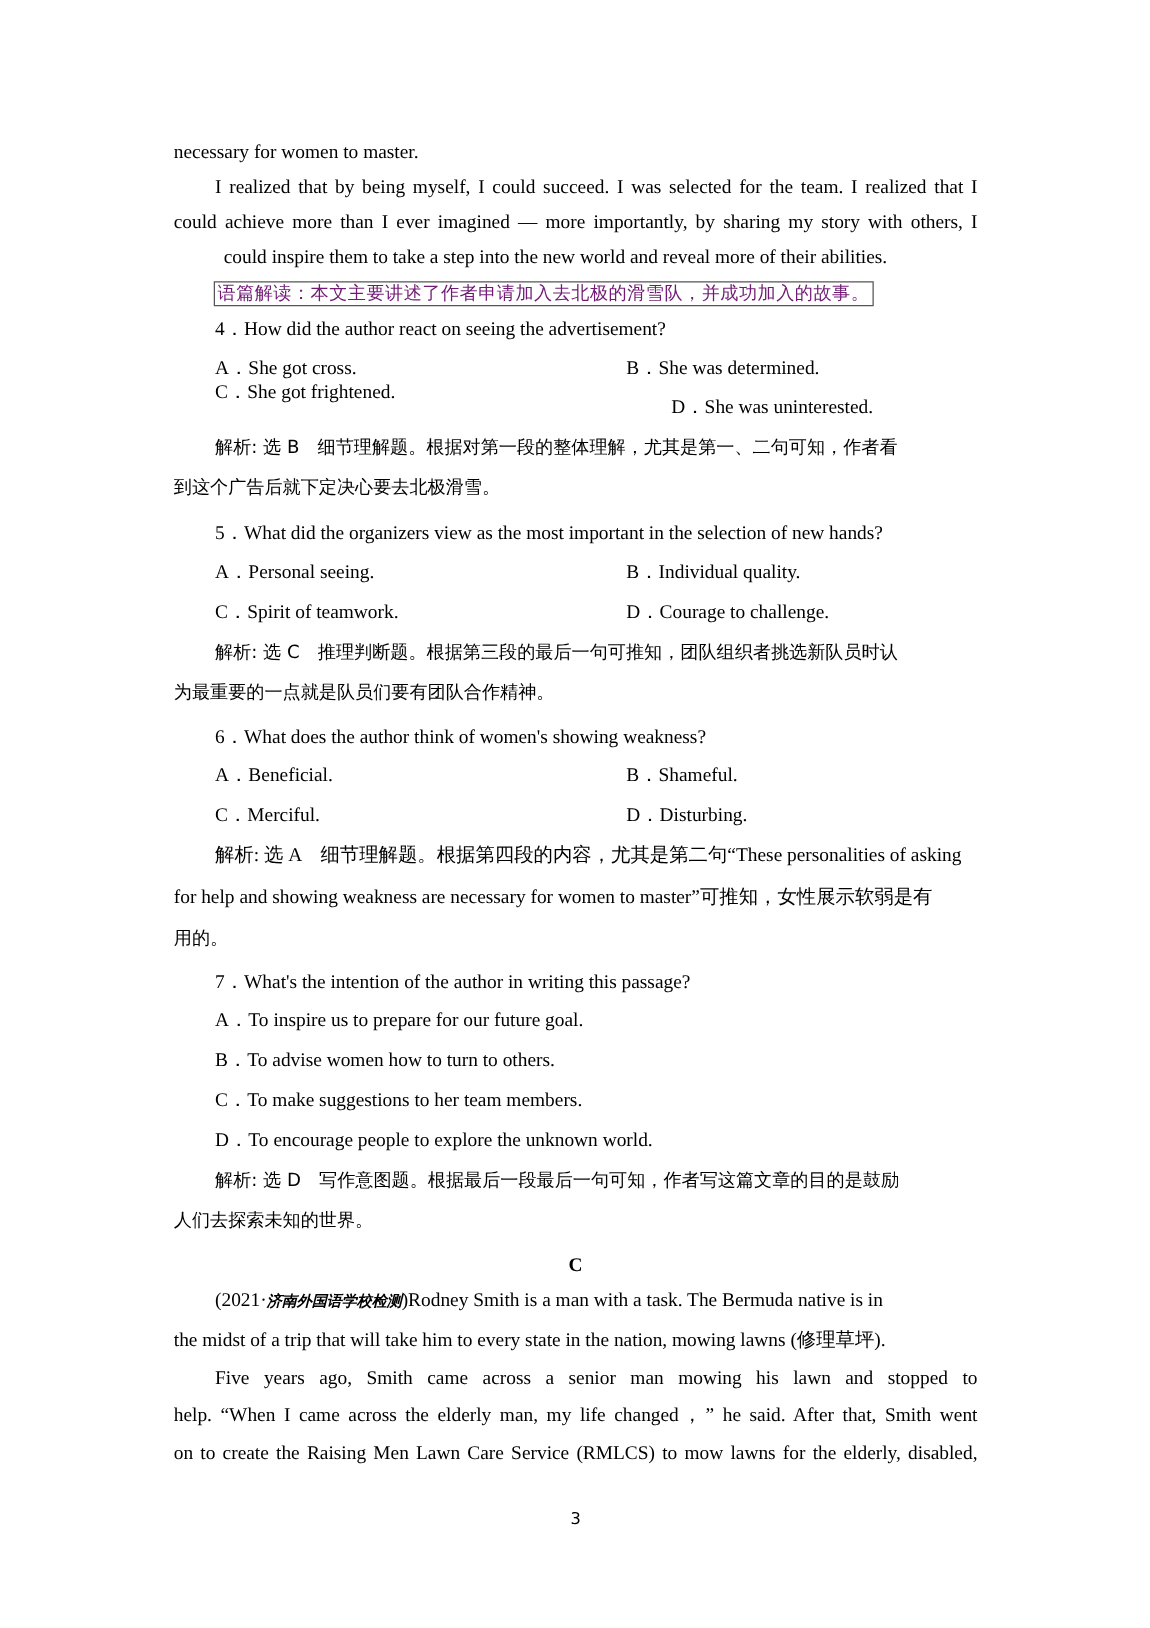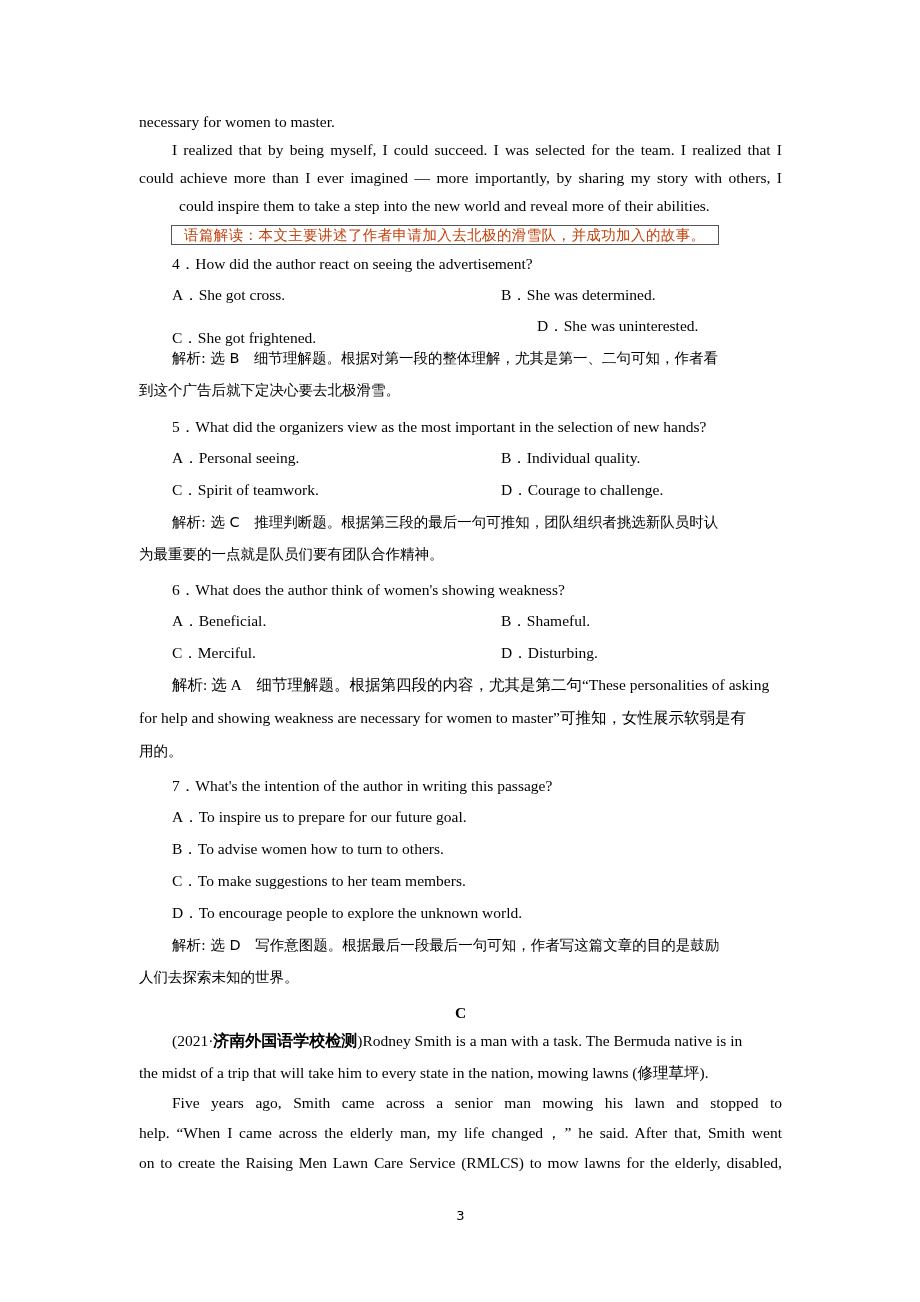--- a/index.html
+++ b/index.html
@@ -41,41 +41,42 @@
       text-align: justify;
       text-align-last: justify;
       white-space: normal;
     }
     .summary-box {
       position: absolute;
       left: 32px;
       top: 225px;
       height: 18px;
       border: 1px solid #555555;
-      padding: 0 12px;
+      padding: 0 2px;
       line-height: 18px;
       white-space: nowrap;
       font-size: 15px;
-      color: #c2410c;
+      color: #701a75;
       letter-spacing: 0.4px;
     }
     .opt-b { left: 362px; }
     .cjk { font-family: "DejaVu Sans", sans-serif; font-size: 14.5px; }
     .section-title {
       position: absolute;
       left: 0;
       width: 643px;
       text-align: center;
       font-weight: bold;
       line-height: 20px;
     }
     .source-tag {
       font-family: "DejaVu Sans", sans-serif;
-      font-size: 16px;
+      font-size: 12px;
       font-weight: bold;
+      font-style: italic;
     }
     .page-number {
       position: absolute;
       left: 0;
       width: 643px;
       top: 1207px;
       text-align: center;
       font-family: "DejaVu Sans", sans-serif;
       font-size: 13px;
       line-height: 18px;
@@ -89,21 +90,21 @@
   <div class="line" style="top:112px;">necessary for women to master.</div>
   <div class="line justify-indent" style="top:140px;">I realized that by being myself, I could succeed. I was selected for the team. I realized that I</div>
   <div class="line justify" style="top:168px;">could achieve more than I ever imagined — more importantly, by sharing my story with others, I</div>
   <div class="line" style="top:196px;margin-left:40px;">could inspire them to take a step into the new world and reveal more of their abilities.</div>
 
   <div class="summary-box cjk">语篇解读：本文主要讲述了作者申请加入去北极的滑雪队，并成功加入的故事。</div>
 
   <div class="line indent" style="top:254px;">4．How did the author react on seeing the advertisement?</div>
   <div class="line indent" style="top:285px;">A．She got cross.</div>
   <div class="line opt-b" style="top:285px;">B．She was determined.</div>
-  <div class="line indent" style="top:328px;">C．She got frightened.</div>
+  <div class="line indent" style="top:304px;">C．She got frightened.</div>
   <div class="line opt-b" style="top:316px;margin-left:36px;">D．She was uninterested.</div>
   <div class="line indent cjk" style="top:348px;">解析: 选 B　细节理解题。根据对第一段的整体理解，尤其是第一、二句可知，作者看</div>
   <div class="line cjk" style="top:380px;">到这个广告后就下定决心要去北极滑雪。</div>
 
   <div class="line indent" style="top:417px;">5．What did the organizers view as the most important in the selection of new hands?</div>
   <div class="line indent" style="top:448px;">A．Personal seeing.</div>
   <div class="line opt-b" style="top:448px;">B．Individual quality.</div>
   <div class="line indent" style="top:480px;">C．Spirit of teamwork.</div>
   <div class="line opt-b" style="top:480px;">D．Courage to challenge.</div>
   <div class="line indent cjk" style="top:512px;">解析: 选 C　推理判断题。根据第三段的最后一句可推知，团队组织者挑选新队员时认</div>

